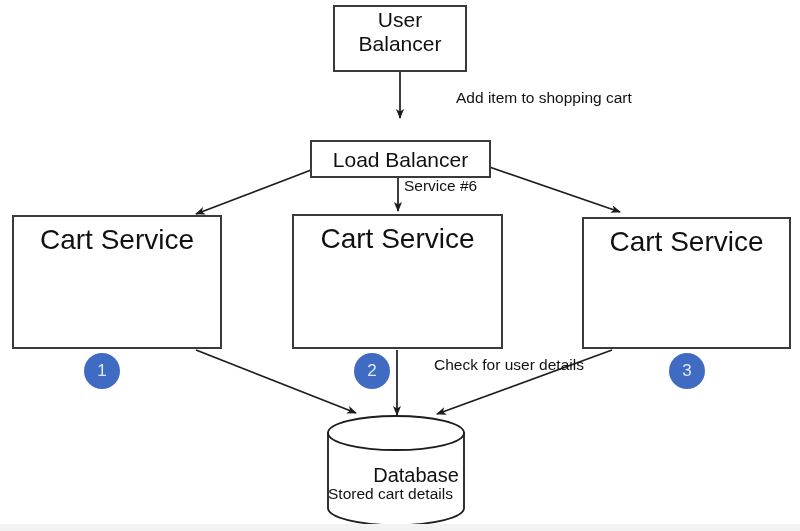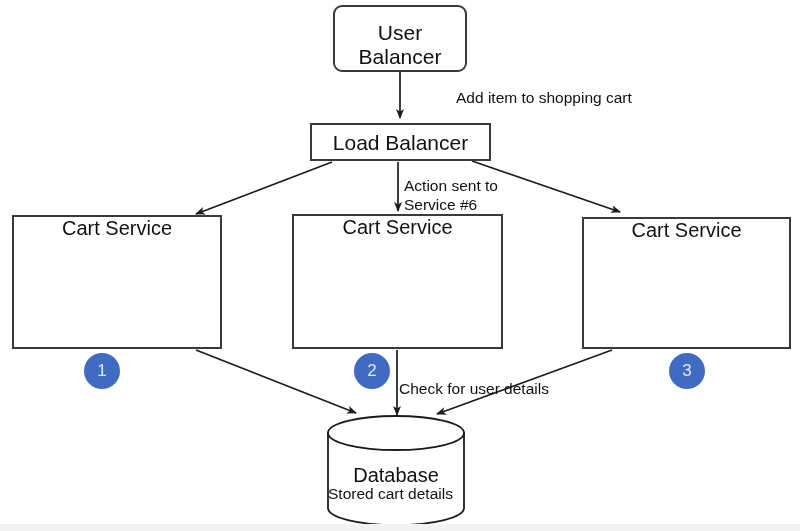--- a/index.html
+++ b/index.html
@@ -34,33 +34,33 @@
   .node-box .node-label {
     display: block;
     width: 100%;
   }
   #node-user-interface {
     left: 333px;
     top: 5px;
     width: 134px;
     height: 67px;
     font-size: 21px;
-    padding-top: 14px;
-    border-radius: 9px;
+    padding-top: 1px;
   }
   #node-load-balancer {
     left: 310px;
-    top: 123px;
+    top: 140px;
     width: 181px;
     height: 38px;
     font-size: 21px;
     padding-top: 6px;
   }
   .cart-box {
-    font-size: 20px;
+    font-size: 28px;
+    padding-top: 7px;
   }
   #node-cart-service-1 {
     left: 12px;
     top: 215px;
     width: 210px;
     height: 134px;
   }
   #node-cart-service-2 {
     left: 292px;
     top: 214px;
@@ -76,34 +76,35 @@
   .edge-label {
     position: absolute;
     color: #111111;
     font-size: 15.5px;
     line-height: 1.22;
     white-space: nowrap;
     text-align: left;
   }
   #label-add-item { left: 412px; top: 89px; margin-left: 44px; }
   #label-action-sent { left: 404px; top: 177px; }
-  #label-check-user { left: 399px; top: 380px; }
+  #label-check-user { left: 399px; top: 356px; padding-left: 35px; }
   #label-stored-user {
     left: 328px;
     top: 485px;
     font-size: 15.5px;
   }
   #label-database {
     position: absolute;
     left: 328px;
     top: 464px;
     width: 136px;
     text-align: center;
     font-size: 20px;
     color: #111111;
+    padding-left: 20px;
   }
   .badge {
     position: absolute;
     width: 36px;
     height: 36px;
     border-radius: 50%;
     background: #3f6cc2;
     color: #dfe8f7;
     font-size: 17px;
     line-height: 36px;
@@ -184,21 +185,20 @@
     <span class="node-label">Cart Service</span>
   </div>
 
   <div class="node-box cart-box" id="node-cart-service-3">
     <span class="node-label">Cart Service</span>
   </div>
 
   <div class="edge-label" id="label-add-item">Add item to shopping cart</div>
 
   <div class="edge-label" id="label-action-sent">
-    <div>Action sent to</div>
     <div>Service #6</div>
   </div>
 
   <div class="edge-label" id="label-check-user">Check for user details</div>
 
   <div id="label-database">Database</div>
 
   <div class="edge-label" id="label-stored-user">Stored cart details</div>
 
   <div class="badge" id="badge-1">1</div>

